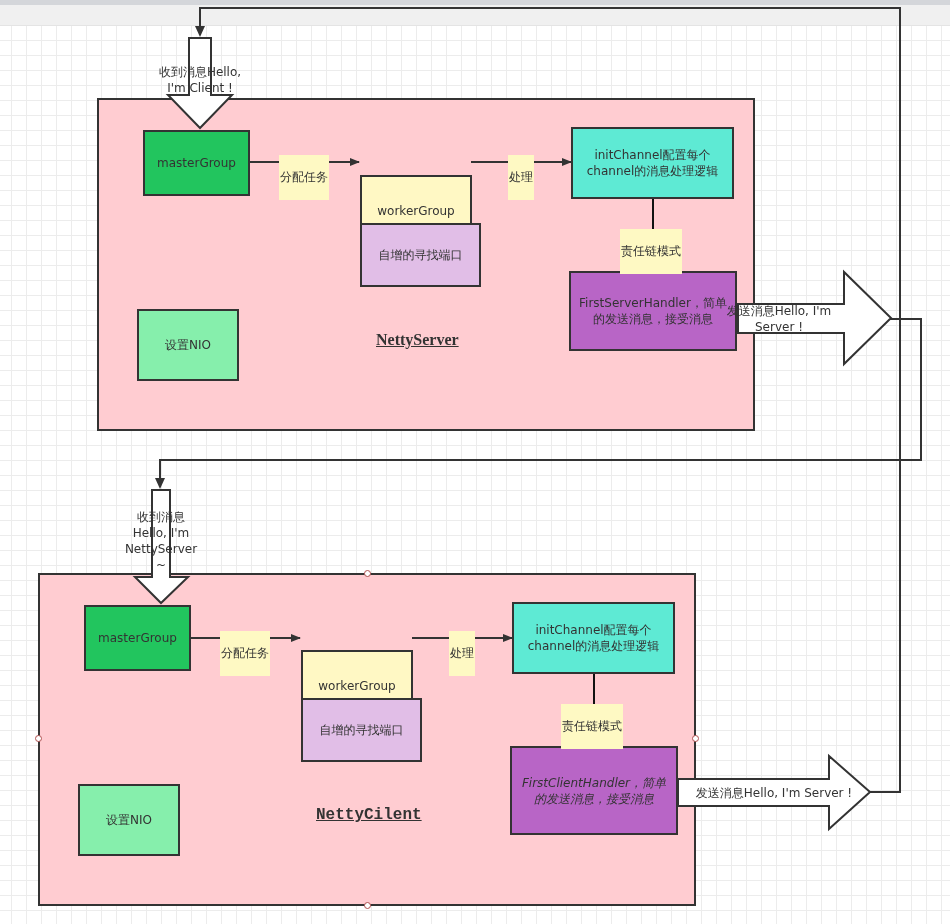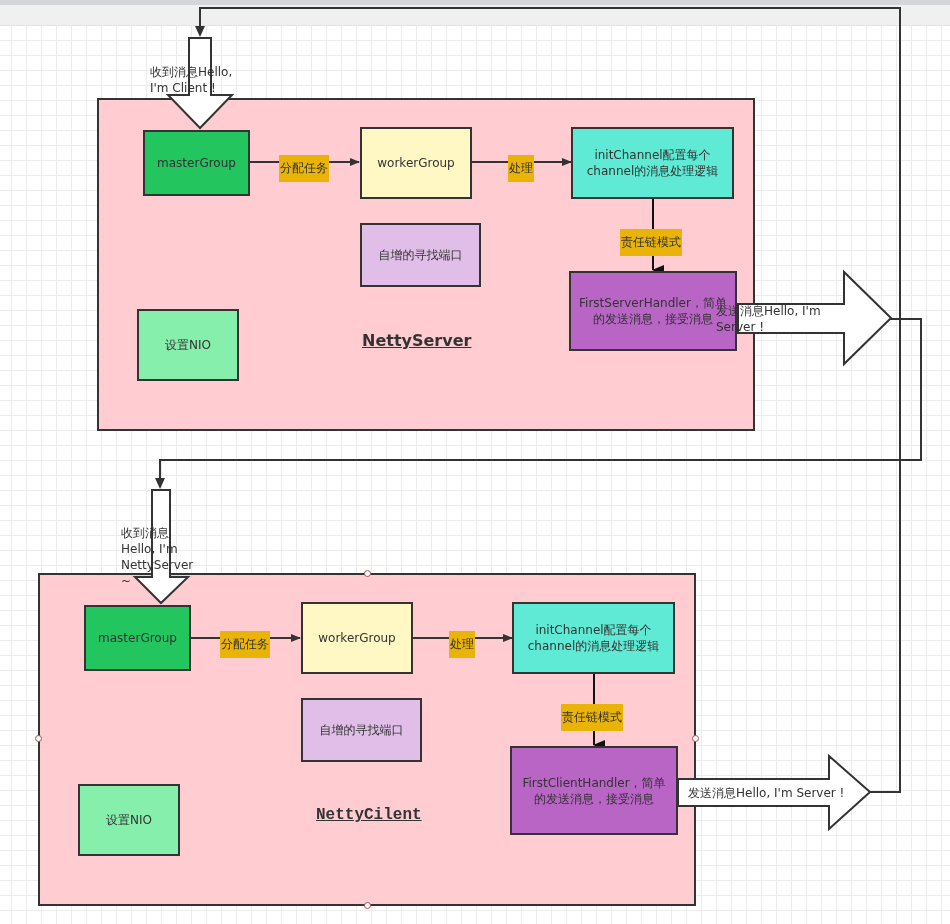--- a/index.html
+++ b/index.html
@@ -20,35 +20,35 @@
   .topbar .strip { position: absolute; left: 0; top: 0; width: 100%; height: 5px; background: #d4d6da; }
   .container {
     position: absolute; background: #ffccd1; border: 2px solid #333333; box-sizing: border-box;
   }
   .node {
     position: absolute; box-sizing: border-box; border: 2px solid #333333;
     display: flex; align-items: center; justify-content: center; text-align: center;
     font-size: 12px; line-height: 16px; color: #333333; padding: 0 6px;
   }
   .c-master { background: #22c55e; }
-  .c-worker { background: #fff8c4; }
+  .c-worker { background: #fff8c4; margin-top: 48px; }
   .c-init { background: #5eead4; }
   .c-port { background: #e1bee7; }
   .c-nio { background: #86efac; }
   .c-handler { background: #b865c6; }
   .title {
     position: absolute; font-family: "DejaVu Sans", sans-serif; font-weight: bold;
     font-size: 16px; color: #333333; text-decoration: underline; white-space: nowrap;
   }
   .edge-label {
-    position: absolute; background: #eab308; font-size: 12px; line-height: 15px;
-    color: #333333; padding: 6px 1px; white-space: nowrap;
+    position: absolute; background: #fef9c3; font-size: 12px; line-height: 15px;
+    color: #333333; padding: 15px 1px; white-space: nowrap;
   }
   .arrow-text {
-    position: absolute; font-size: 12px; line-height: 16px; color: #333333; text-align: left;
+    position: absolute; font-size: 12px; line-height: 16px; color: #333333; text-align: center;
   }
   .handle {
     position: absolute; width: 7px; height: 7px; border-radius: 50%;
     background: #ffffff; border: 1px solid #b05050; box-sizing: border-box;
   }
   svg.overlay { position: absolute; left: 0; top: 0; }
 </style>
 </head>
 <body>
 
@@ -104,21 +104,21 @@
   </div>
 <div class="node c-port" style="left:360px;top:223px;width:121px;height:64px;">
     <span>自增的寻找端口</span>
   </div>
 <div class="node c-nio" style="left:137px;top:309px;width:102px;height:72px;">
     <span>设置NIO</span>
   </div>
 <div class="node c-handler" style="left:569px;top:271px;width:168px;height:80px;">
     <span>FirstServerHandler，简单的发送消息，接受消息</span>
   </div>
-<div class="title" style="left:362px;top:331px;">NettyServer</div>
+<div class="title" style="left:376px;top:331px;font-family:Liberation Serif, serif;">NettyServer</div>
 
 <div class="edge-label" style="left:279px;top:155px;">分配任务</div>
 <div class="edge-label" style="left:508px;top:155px;">处理</div>
 <div class="edge-label" style="left:620px;top:229px;">责任链模式</div>
 
 <div class="arrow-text" style="left:150px;top:64px;width:100px;">收到消息Hello, I'm Client !</div>
 <div class="arrow-text" style="left:716px;top:303px;width:126px;">发送消息Hello, I'm Server !</div>
 
 <div class="node c-master" style="left:84px;top:605px;width:107px;height:66px;">
     <span>masterGroup</span>
@@ -128,28 +128,28 @@
   </div>
 <div class="node c-init" style="left:512px;top:602px;width:163px;height:72px;">
     <span>initChannel配置每个channel的消息处理逻辑</span>
   </div>
 <div class="node c-port" style="left:301px;top:698px;width:121px;height:64px;">
     <span>自增的寻找端口</span>
   </div>
 <div class="node c-nio" style="left:78px;top:784px;width:102px;height:72px;">
     <span>设置NIO</span>
   </div>
-<div class="node c-handler" style="left:510px;top:746px;width:168px;height:89px;">
+<div class="node c-handler" style="left:510px;top:746px;width:168px;height:89px;font-style:italic;">
     <span>FirstClientHandler，简单的发送消息，接受消息</span>
   </div>
 <div class="title" style="left:316px;top:806px;font-family:Liberation Mono, monospace;">NettyCilent</div>
 
 <div class="edge-label" style="left:220px;top:631px;">分配任务</div>
 <div class="edge-label" style="left:449px;top:631px;">处理</div>
 <div class="edge-label" style="left:561px;top:704px;">责任链模式</div>
 
-<div class="arrow-text" style="left:121px;top:509px;width:80px;height:62px;overflow:hidden;margin-top:16px;">收到消息Hello, I'm NettyServer ~</div>
+<div class="arrow-text" style="left:121px;top:509px;width:80px;height:62px;overflow:hidden;">收到消息Hello, I'm NettyServer ~</div>
 <div class="arrow-text" style="left:688px;top:785px;width:172px;white-space:nowrap;">发送消息Hello, I'm Server !</div>
 
 <div class="handle" style="left:364px;top:570px;"></div>
 <div class="handle" style="left:35px;top:735px;"></div>
 <div class="handle" style="left:692px;top:735px;"></div>
 <div class="handle" style="left:364px;top:902px;"></div>
 
 </body></html>

